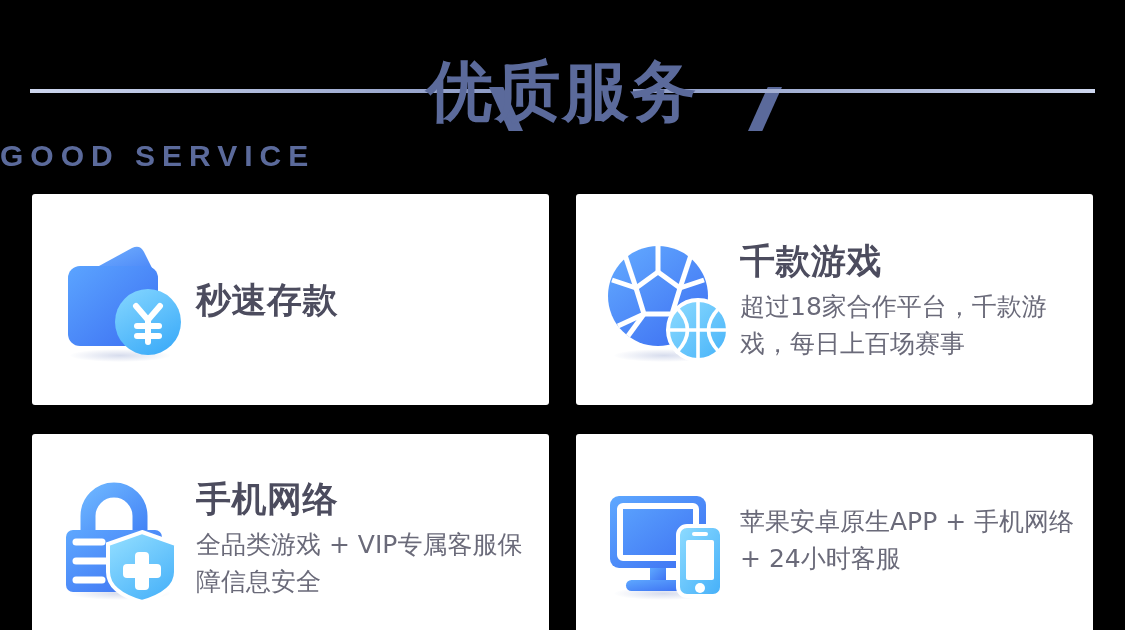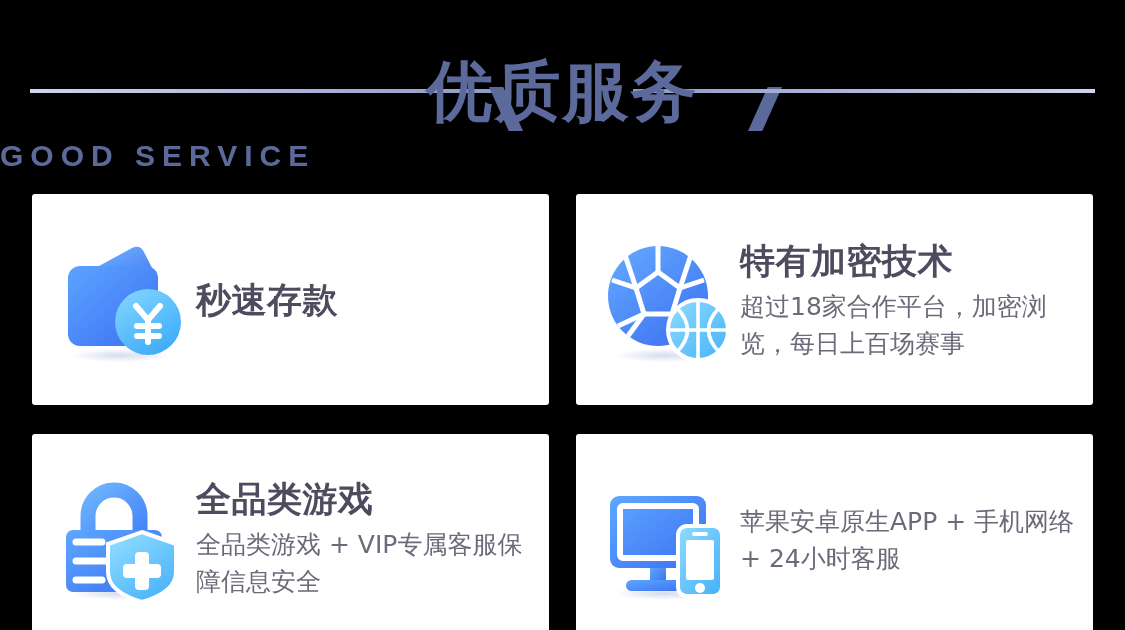--- a/index.html
+++ b/index.html
@@ -246,22 +246,22 @@
           <circle cx="96" cy="96" r="30" fill="url(#bg2)" stroke="#ffffff" stroke-width="4"></circle>
           <g fill="none" stroke="#ffffff" stroke-width="3.6" stroke-linecap="round">
             <path d="M96 66 L96 126"></path>
             <path d="M66 96 L126 96"></path>
             <path d="M75 74 q21 22 0 44"></path>
             <path d="M117 74 q-21 22 0 44"></path>
           </g>
         </svg>
       </div>
       <div class="card-text">
-        <div class="card-title">特有加密技术</div>
-        <div class="card-desc">超过18家合作平台，加密浏览，每日上百场赛事</div>
+        <div class="card-title">千款游戏</div>
+        <div class="card-desc">超过18家合作平台，千款游戏，每日上百场赛事</div>
       </div>
     </div>
 
     <div class="card">
       <div class="card-icon">
         <div class="ico-shadow"></div>
         <svg class="ico" viewBox="0 0 132 132">
           <defs>
             <linearGradient id="lkb" x1="0" y1="0" x2="1" y2="1">
               <stop offset="0%" stop-color="#5ea8ff"></stop>
@@ -289,21 +289,21 @@
 
           <path d="M84 60 L118 72 V100 q0 20 -34 30 q-34 -10 -34 -30 V72 Z" fill="url(#shd)" stroke="#ffffff" stroke-width="4"></path>
 
           <g fill="#ffffff">
             <rect x="77" y="80" width="14" height="38" rx="4"></rect>
             <rect x="65" y="92" width="38" height="14" rx="4"></rect>
           </g>
         </svg>
       </div>
       <div class="card-text">
-        <div class="card-title">全品类游戏</div>
+        <div class="card-title">手机网络</div>
         <div class="card-desc">全品类游戏 + VIP专属客服保障信息安全</div>
       </div>
     </div>
 
     <div class="card">
       <div class="card-icon">
         <div class="ico-shadow"></div>
         <svg class="ico" viewBox="0 0 132 132">
           <defs>
             <linearGradient id="mon" x1="0" y1="0" x2="1" y2="1">

